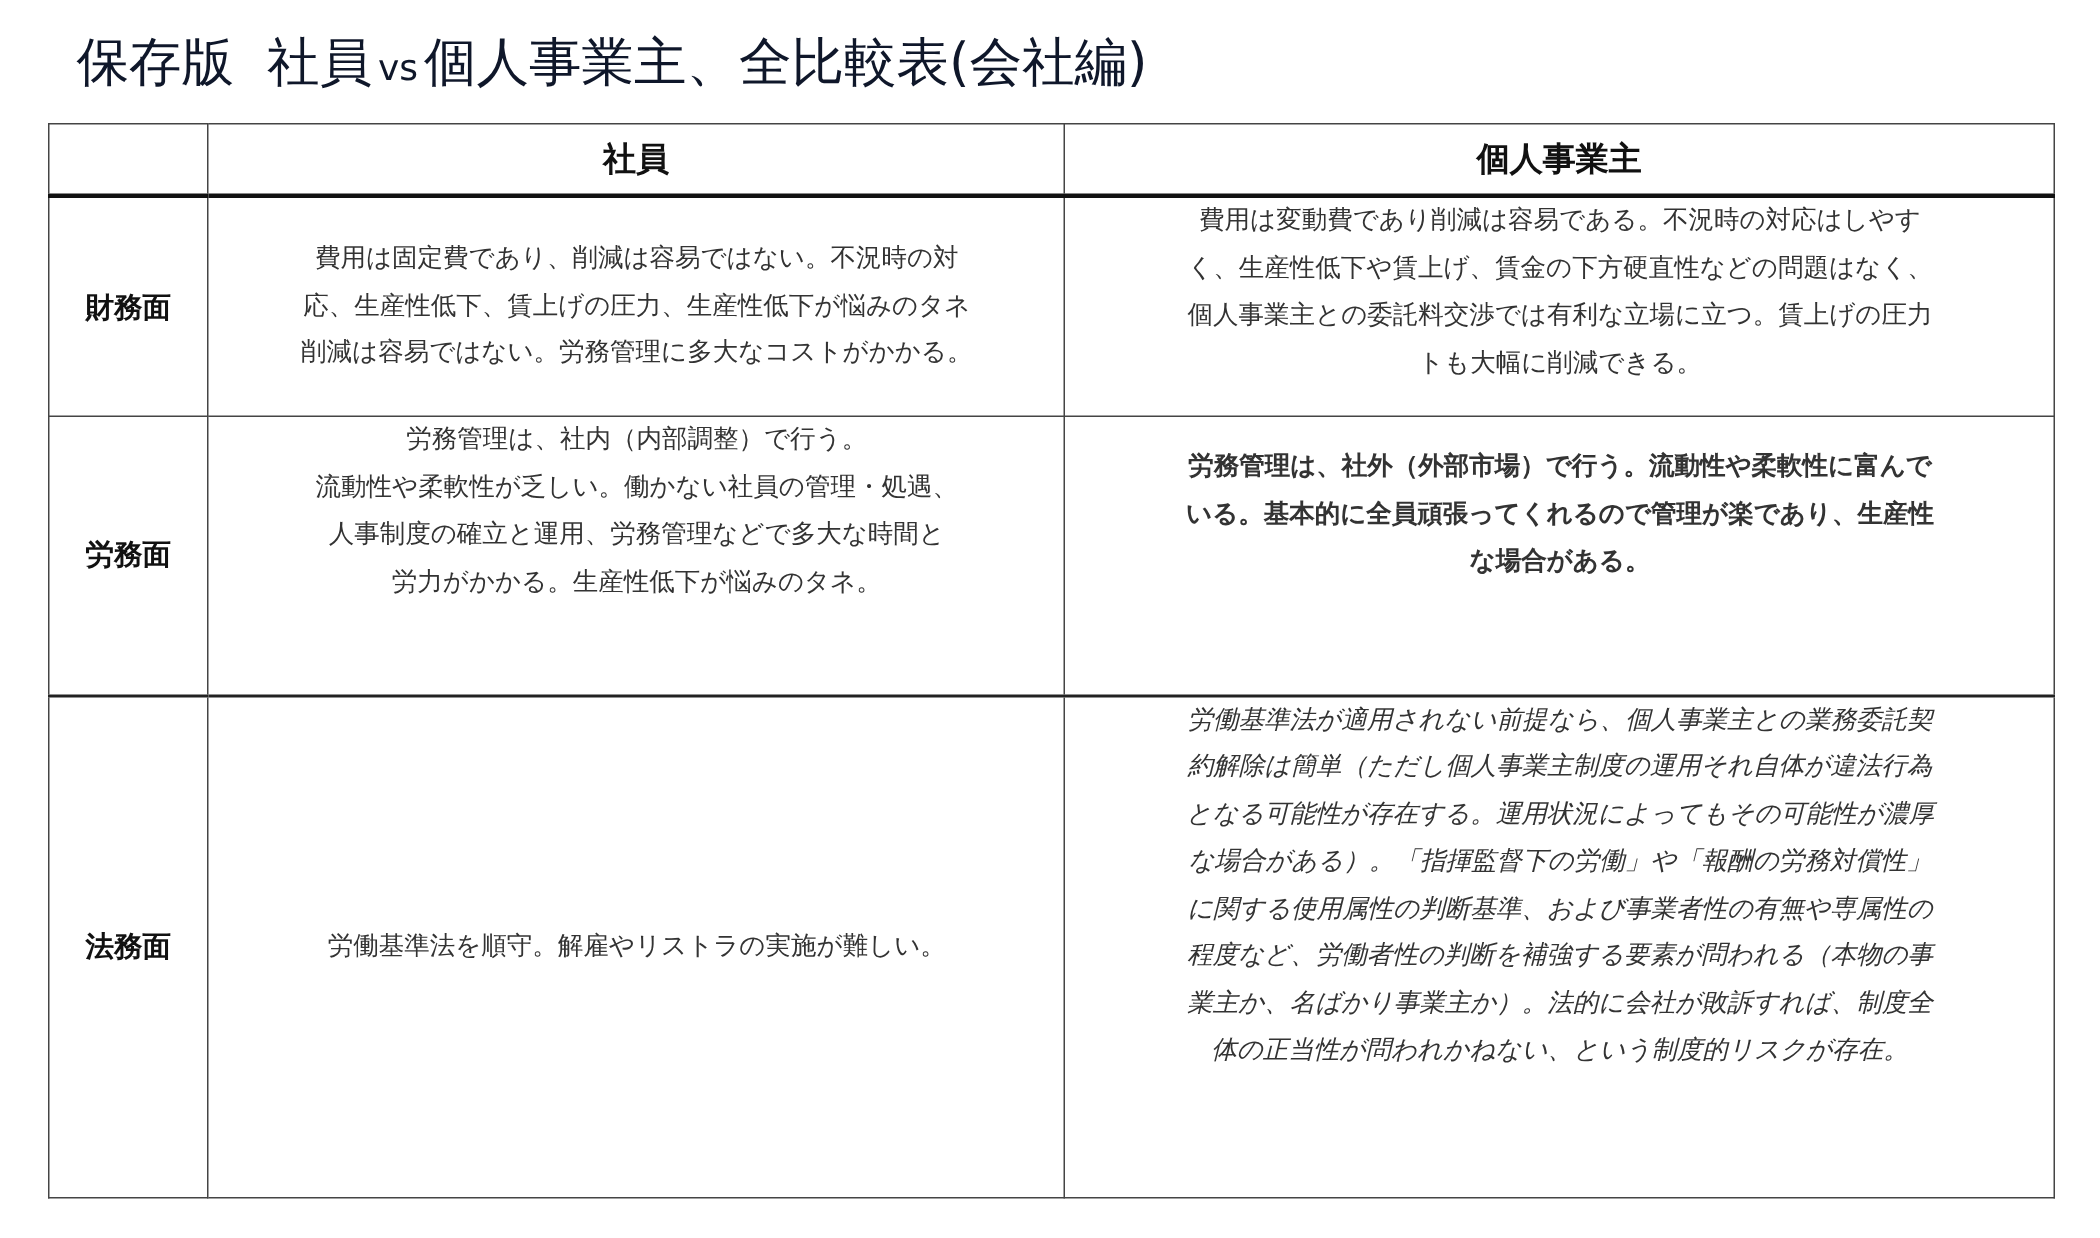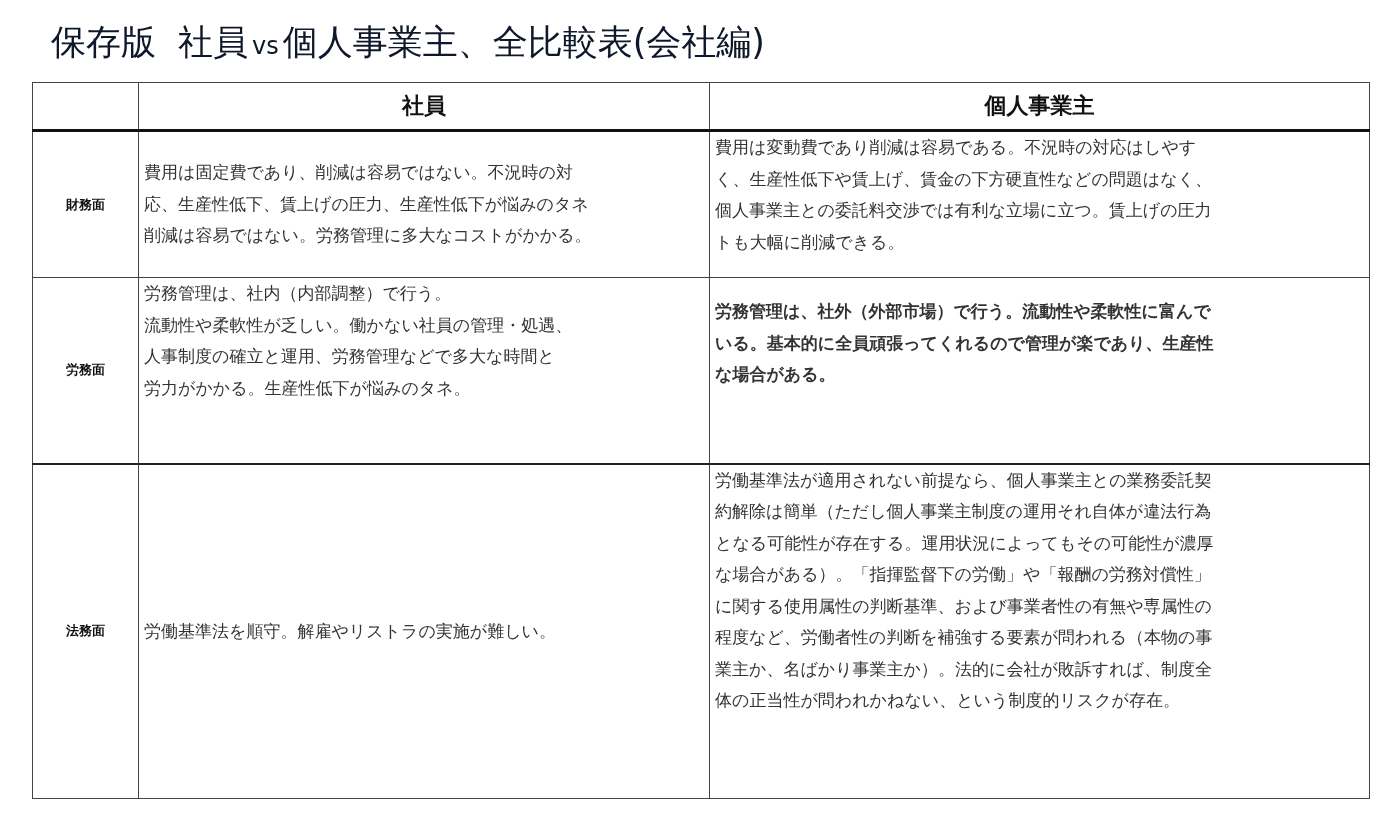--- a/index.html
+++ b/index.html
@@ -50,42 +50,42 @@
       font-size: 22px;
       font-weight: bold;
       color: #111111;
       text-align: center;
       border-bottom: 3px solid #111111;
     }
     .col-label { width: 106px; }
     .col-emp { width: 571px; }
     .col-ind { width: 660px; }
     .row-label {
-      font-size: 13px;
+      font-size: 19px;
       font-weight: bold;
       text-align: center;
       color: #111111;
     }
     .cell-text {
       font-size: 17px;
       line-height: 31.5px;
       padding: 2px 4px 2px 5px;
       color: #333333;
       text-align: left;
     }
-    .cell-text .line { display: block; white-space: nowrap; }
+    .cell-text .line { display: block; white-space: nowrap; text-align: center; }
     tr.row-finance td { height: 147px; }
     tr.row-labor td { height: 186px; }
     tr.row-legal td { height: 335px; }
     tr.row-finance .cell-emp { vertical-align: middle; }
     tr.row-finance .cell-ind { vertical-align: top; padding-top: 0px; }
     tr.row-labor .cell-emp { vertical-align: top; padding-top: 0px; }
     tr.row-labor .cell-ind { vertical-align: top; padding-top: 18px; font-weight: bold; }
     tr.row-legal .cell-emp { vertical-align: middle; }
-    tr.row-legal .cell-ind { vertical-align: top; padding-top: 0px; }
+    tr.row-legal .cell-ind { vertical-align: top; padding-top: 0px; font-style: italic; }
     tr.row-labor td { border-bottom: 2.5px solid #222222; }
   </style>
 </head>
 <body>
 
 <h1 class="page-title">
   <span>保存版</span><span class="gap"></span><span>社員</span><span class="vs">vs</span><span>個人事業主、全比較表(会社編)</span>
 </h1>
 
 <table class="compare">

